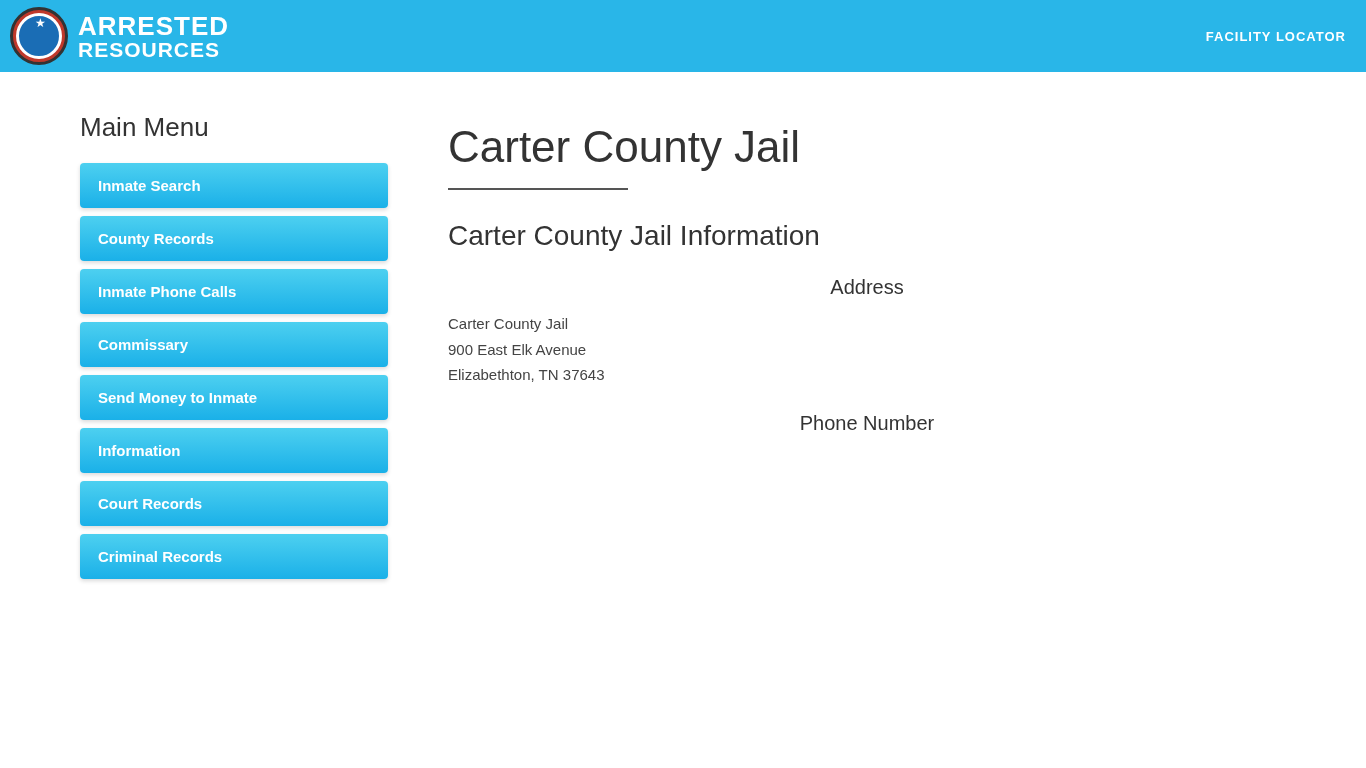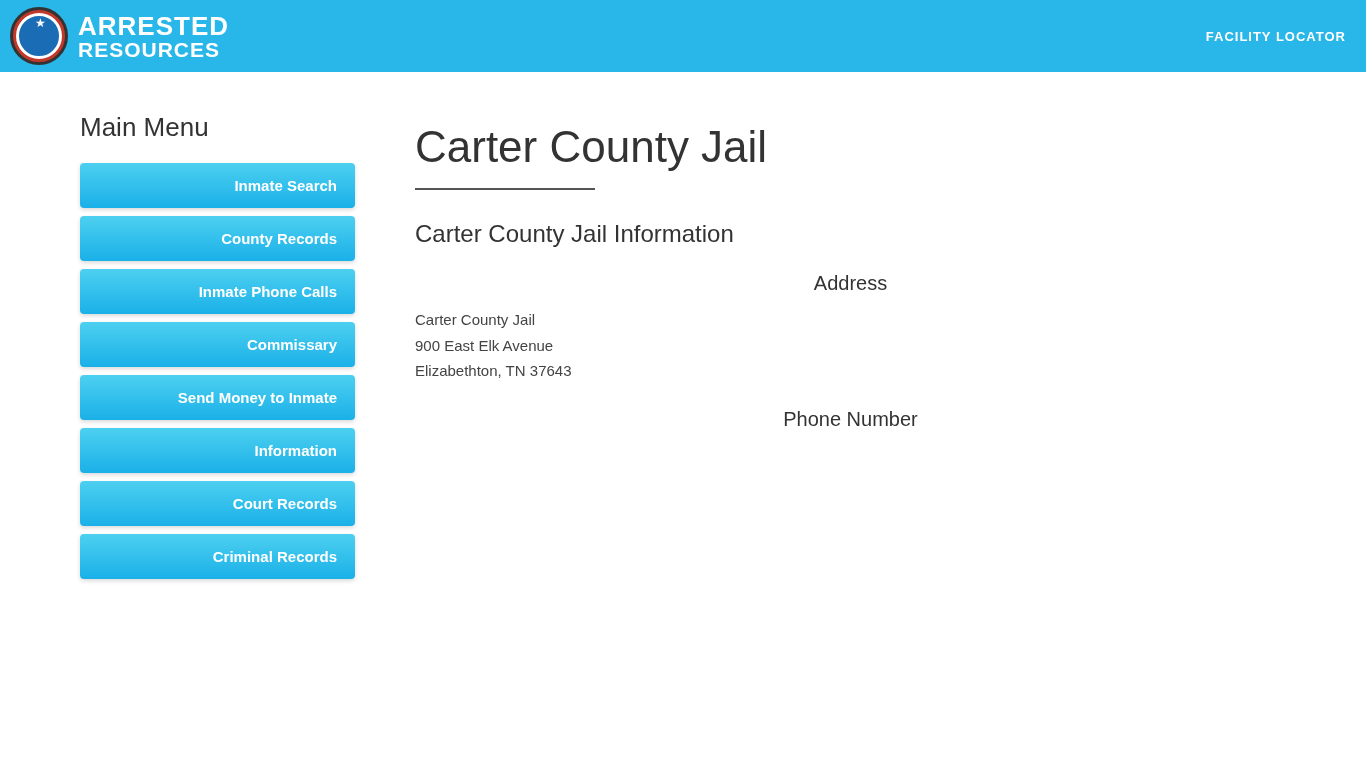--- a/index.html
+++ b/index.html
@@ -108,21 +108,21 @@
 
     
     .main-content {
       display: flex;
       padding: 40px 80px;
       max-width: 1366px;
     }
 
     
     .sidebar {
-      width: 275px;
+      width: 308px;
       flex-shrink: 0;
       margin-right: 60px;
     }
 
     .main-menu-title {
       font-size: 26px;
       font-weight: 400;
       color: #333;
       margin-bottom: 20px;
     }
@@ -132,21 +132,21 @@
       width: 100%;
       padding: 14px 18px;
       margin-bottom: 8px;
       background: linear-gradient(to bottom, #4dd0f0, #1ab0e8);
       color: #fff;
       font-size: 15px;
       font-weight: 700;
       border: none;
       border-radius: 4px;
       cursor: pointer;
-      text-align: right;
+      text-align: left;
       text-decoration: none;
       box-shadow: 0 2px 4px rgba(0,0,0,0.15);
     }
 
     
     .content-area {
       flex: 1;
       padding-top: 10px;
     }
 
@@ -158,21 +158,21 @@
     }
 
     .title-divider {
       width: 180px;
       border: none;
       border-top: 2px solid #555;
       margin-bottom: 30px;
     }
 
     .section-heading {
-      font-size: 24px;
+      font-size: 28px;
       font-weight: 400;
       color: #333;
       margin-bottom: 16px;
     }
 
     .sub-heading {
       font-size: 20px;
       font-weight: 400;
       color: #333;
       margin-bottom: 12px;

